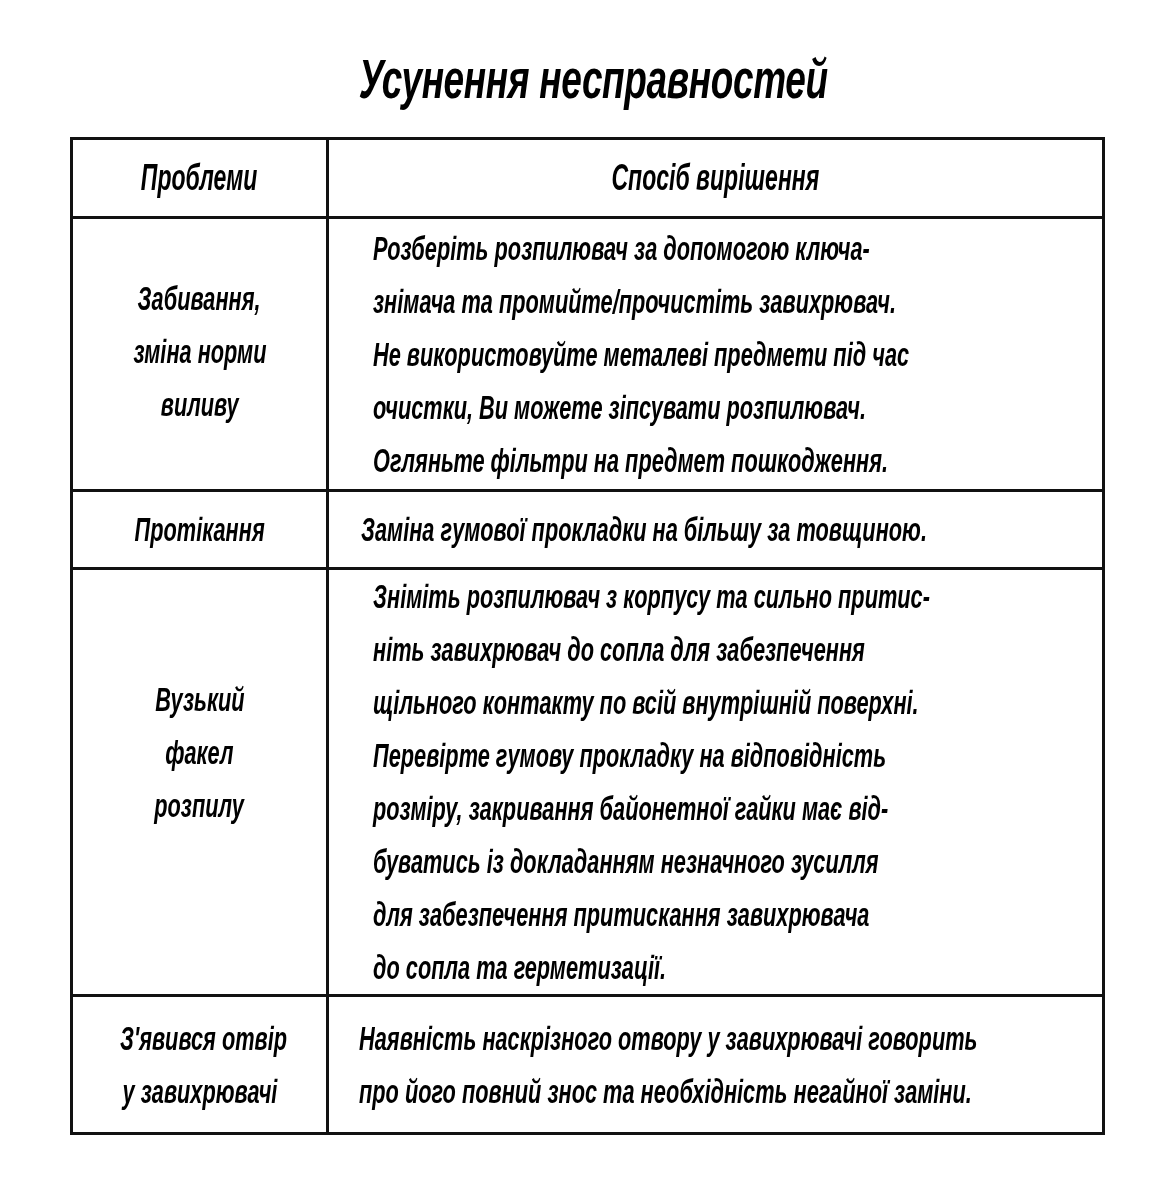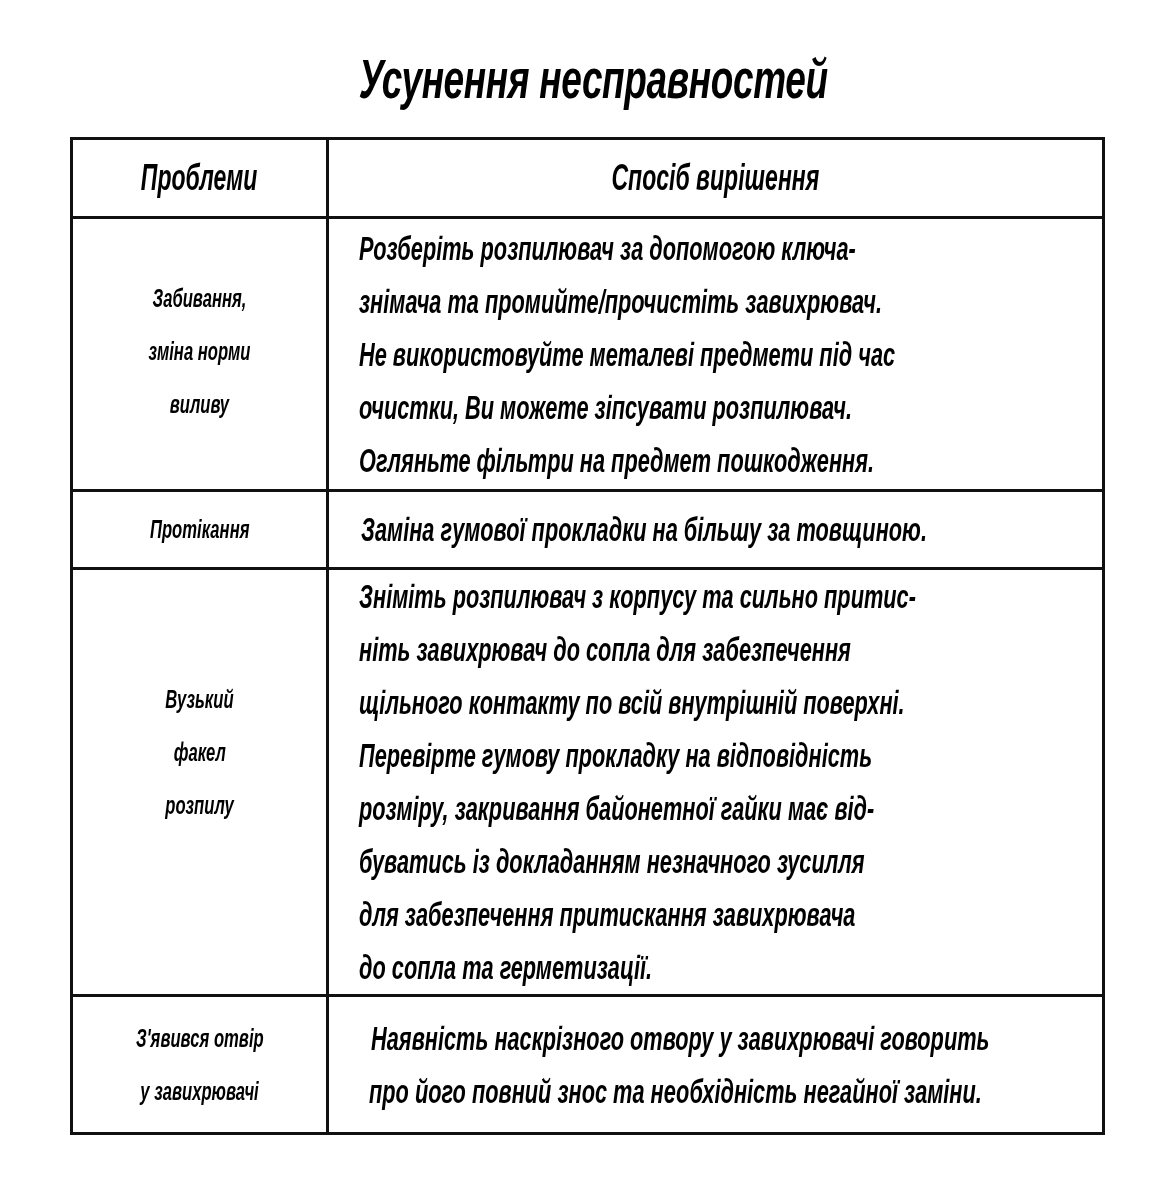--- a/index.html
+++ b/index.html
@@ -49,32 +49,32 @@
       padding: 0;
       vertical-align: middle;
     }
     col.c1 { width: 256px; }
     col.c2 { width: 776px; }
     .cell-left {
       text-align: center;
     }
     .cell-left .line {
       display: block;
-      font-size: 26px;
+      font-size: 34px;
       line-height: 53px;
     }
     .cell-left .line span {
       transform: scaleX(0.64);
       transform-origin: center center;
     }
     .cell-right .line {
       display: block;
       font-size: 34px;
       line-height: 53px;
-      padding-left: 30px;
+      padding-left: 44px;
     }
     .cell-right .line span {
       transform: scaleX(0.64);
       transform-origin: left center;
     }
     .hdr-cell {
       text-align: center;
     }
     .hdr-cell span {
       font-size: 36px;
@@ -153,18 +153,18 @@
       <div class="line"><span class="condensed">до сопла та герметизації.</span></div>
     </td>
   </tr>
 
   <tr class="r4">
     <td class="cell-left">
       <div class="line"><span class="condensed">З'явився отвір</span></div>
       <div class="line"><span class="condensed">у завихрювачі</span></div>
     </td>
     <td class="cell-right" style="padding-left:0">
-      <div class="line" style="padding-left:42px"><span class="condensed">Наявність наскрізного отвору у завихрювачі говорить</span></div>
-      <div class="line" style="padding-left:40px"><span class="condensed">про його повний знос та необхідність негайної заміни.</span></div>
+      <div class="line" style="padding-left:30px"><span class="condensed">Наявність наскрізного отвору у завихрювачі говорить</span></div>
+      <div class="line" style="padding-left:30px"><span class="condensed">про його повний знос та необхідність негайної заміни.</span></div>
     </td>
   </tr>
 </tbody>
   </table>
 
 </body></html>

